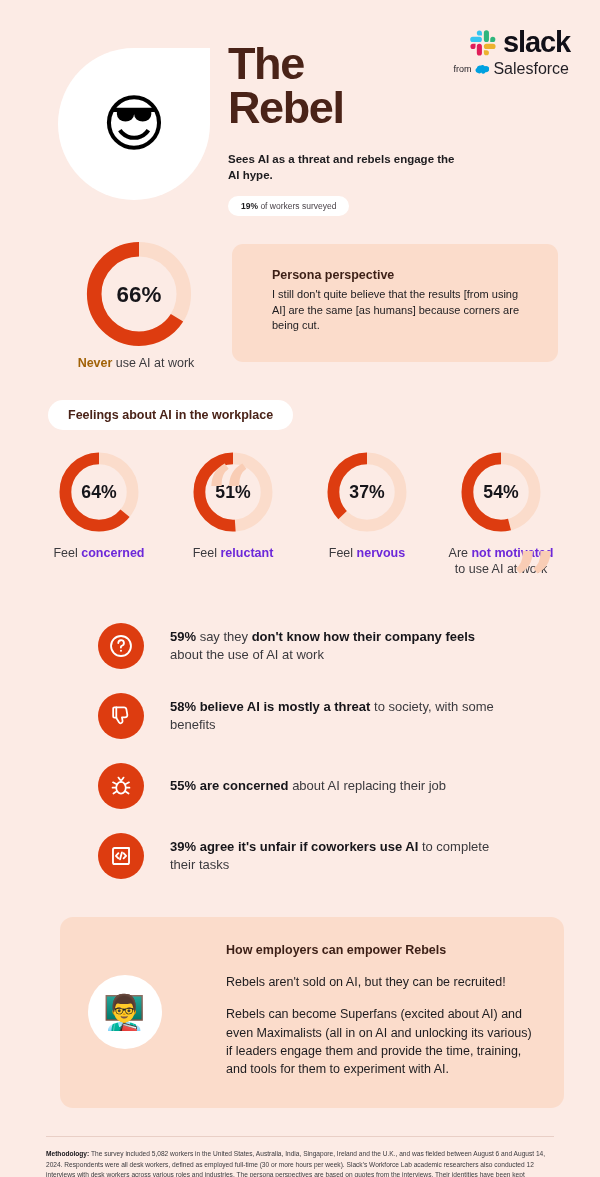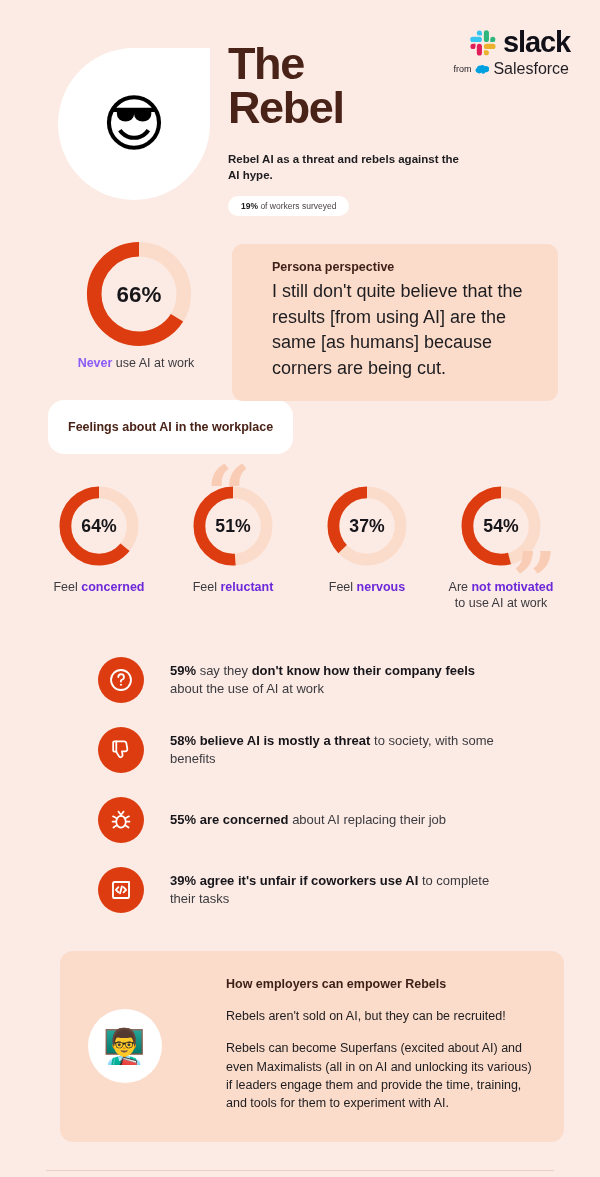--- a/index.html
+++ b/index.html
@@ -67,49 +67,49 @@
   
   .quote-row { position: relative; height: 150px; }
   .donut-big {
     position: absolute; left: 83px; top: 6px;
     width: 112px; height: 112px;
   }
   .donut-big-label {
     position: absolute; left: 0; top: 124px; width: 272px;
     text-align: center; font-size: 12.5px; color: #3B3A3E;
   }
-  .donut-big-label b { color: #8b5cf6; font-weight: 700; }
+  .donut-big-label b { color: #a16207; font-weight: 700; }
 
   .quote-card {
     position: absolute; left: 232px; top: 12px;
     width: 326px; min-height: 118px;
     background: #FBDCCB; border-radius: 11px;
-    padding: 16px 26px 20px 40px;
+    padding: 24px 26px 20px 40px;
   }
   .qmark {
     position: absolute; font-size: 78px; line-height: 1;
     color: #F9CDB5; font-family: "DejaVu Serif", serif; font-weight: 700;
     user-select: none;
   }
   .qmark-open { left: 206px; top: 224px; }
   .qmark-close { left: 512px; top: 310px; }
   .quote-title {
     font-size: 12.5px; font-weight: 700; color: #3C1F16;
     margin-bottom: 5px;
   }
   .quote-body {
-    font-size: 18px; line-height: 1.42; color: #1D1C1F;
+    font-size: 11px; line-height: 1.42; color: #1D1C1F;
   }
 
   
   .section-pill {
-    margin: 18px 0 10px 48px;
+    margin: 18px 0 0 48px;
     display: inline-block;
     background: #FFFFFF; border-radius: 16px;
-    padding: 20px 20px;
+    padding: 8px 20px;
     font-size: 12.5px; font-weight: 700; color: #4A2318;
   }
 
   
   .feelings {
     display: flex; justify-content: center;
     gap: 16px; margin-top: 20px; padding: 0 34px;
   }
   .feel-item { width: 118px; text-align: center; }
   .donut-sm { width: 84px; height: 84px; margin: 0 auto; }
@@ -202,21 +202,21 @@
         </svg>
         <span class="sf-word">Salesforce</span>
       </div>
     </div>
 
     <div class="title">
       <div>The</div>
       <div>Rebel</div>
     </div>
 
-    <div class="subtitle">Rebel AI as a threat and rebels against the AI hype.</div>
+    <div class="subtitle">Sees AI as a threat and rebels engage the AI hype.</div>
 
     <div class="pill-small">
       <b>19%</b>
       <span>of workers surveyed</span>
     </div>
   </div>
 
   
   <div class="quote-row">
 

